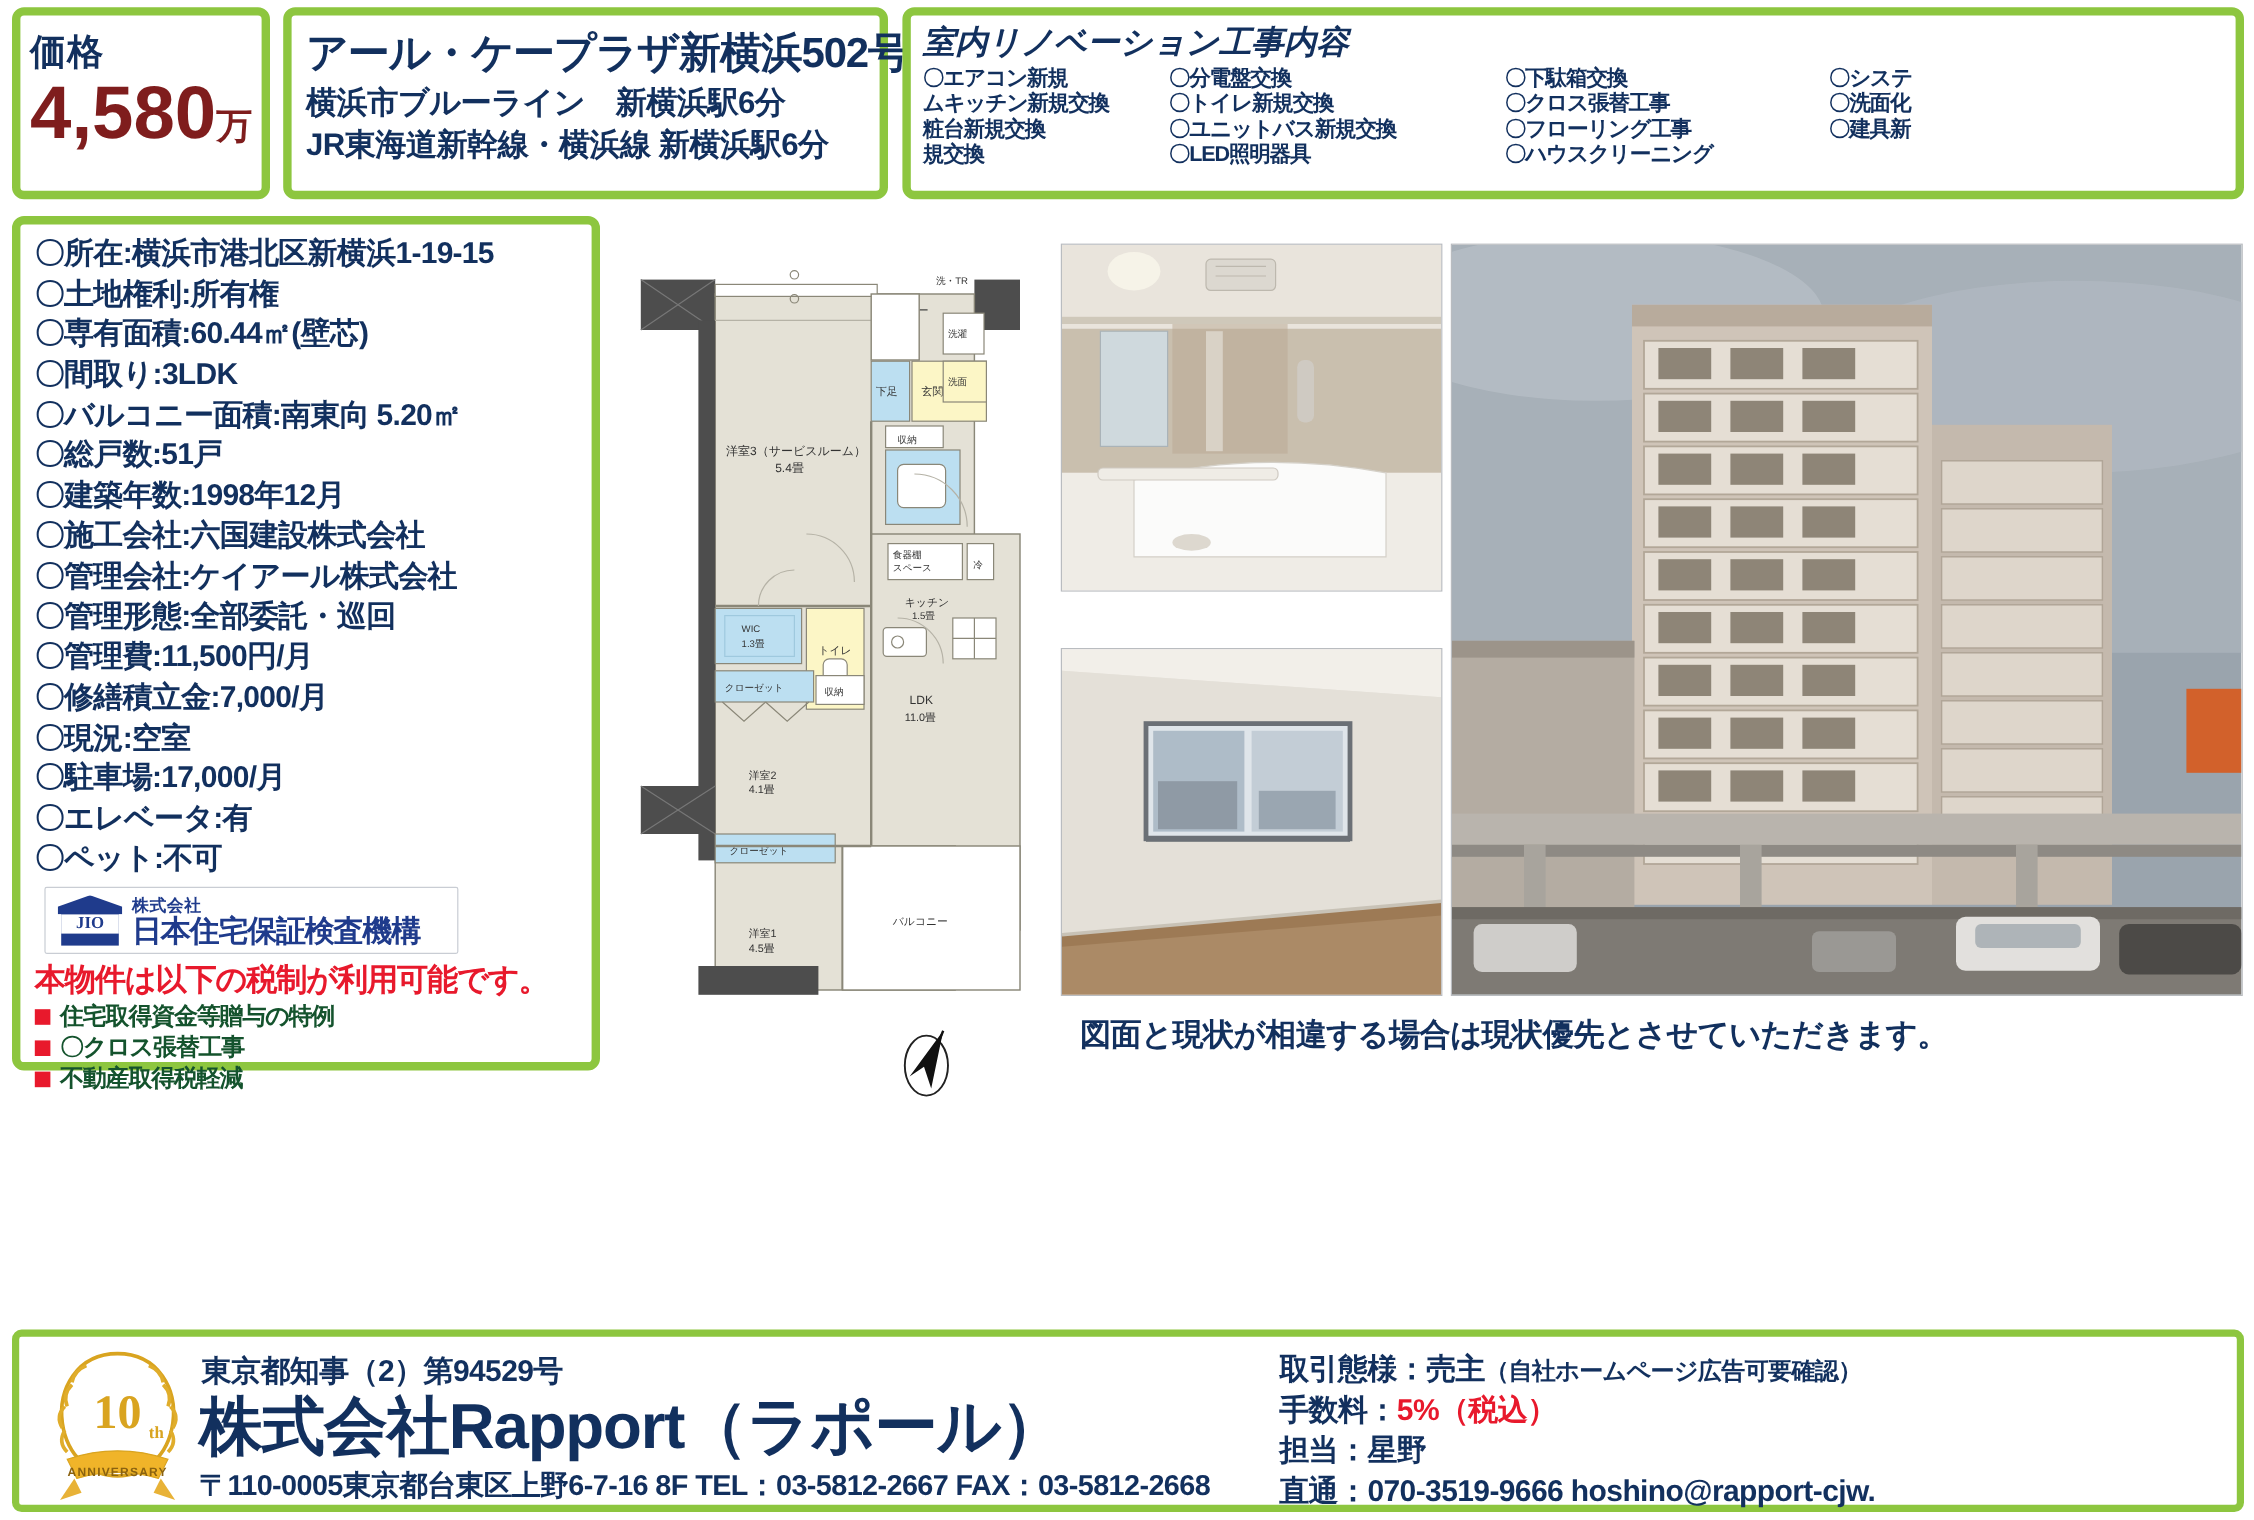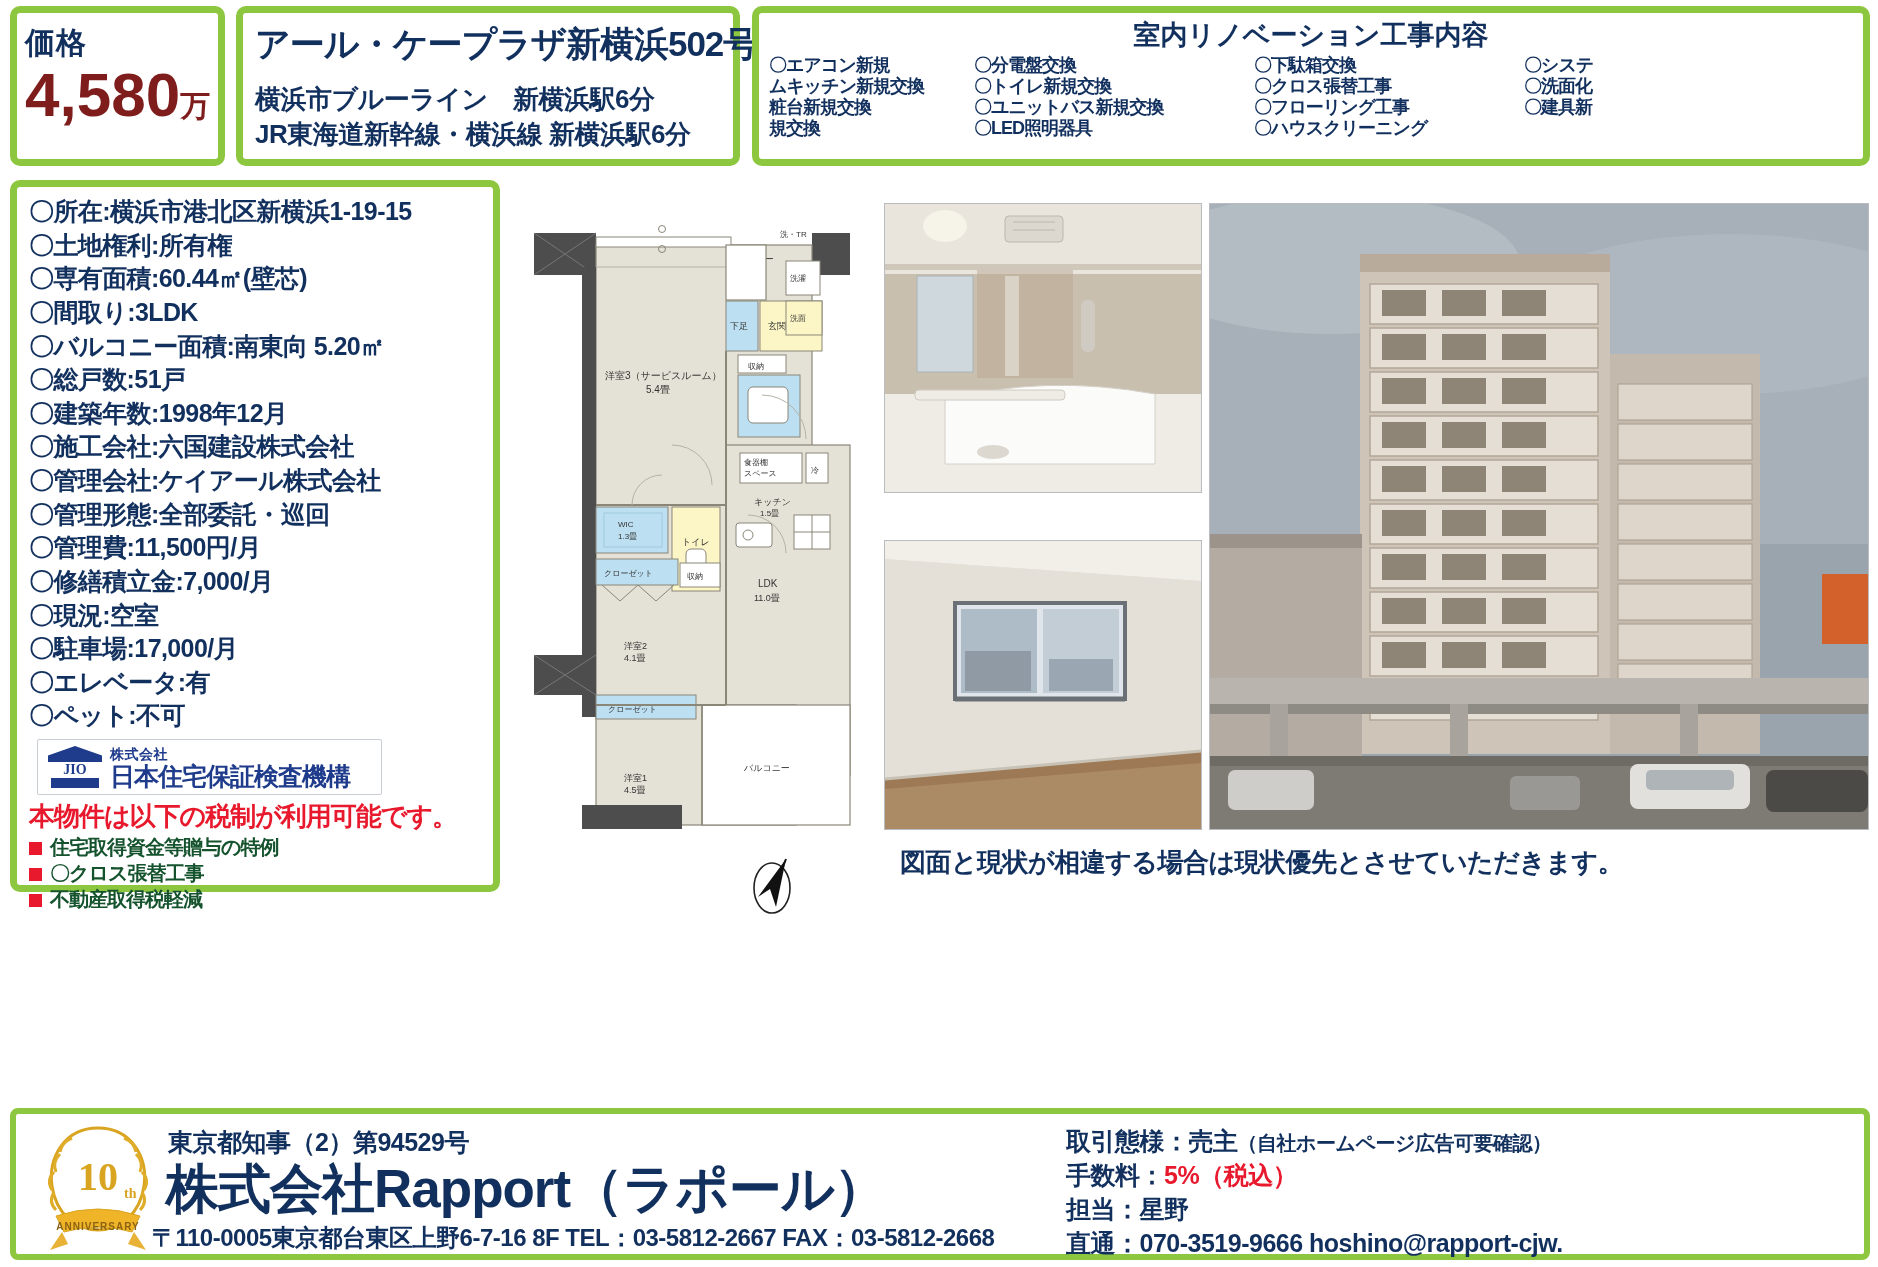--- a/index.html
+++ b/index.html
@@ -19,24 +19,24 @@
 
   
   #price-box { left:10px; top:6px; width:215px; height:160px; padding:10px 8px; }
   #price-label { font-size:30px; font-weight:bold; color:#12305e; letter-spacing:1px; }
   #price-value { font-size:62px; font-weight:bold; color:#7f1d1d; line-height:1; margin-top:0; white-space:nowrap; }
   #price-unit { font-size:30px; font-weight:bold; }
 
   #title-box { left:236px; top:6px; width:504px; height:160px; padding:8px 12px; }
   #bldg-name { font-size:35px; font-weight:bold; color:#12305e; letter-spacing:-1px; white-space:nowrap; }
   .access-line { font-size:26px; font-weight:bold; color:#12305e; letter-spacing:-0.5px; white-space:nowrap; line-height:1.35; }
-  #access-wrap { margin-top:14px; }
+  #access-wrap { }
 
   #reno-box { left:752px; top:6px; width:1118px; height:160px; padding:4px 10px; }
-  #reno-title { text-align:center; font-size:27px; font-weight:bold; color:#12305e; letter-spacing:0px; }
+  #reno-title { font-size:27px; font-weight:bold; color:#12305e; letter-spacing:0px;font-style:italic; }
   #reno-grid { display:grid; grid-template-columns: 205px 280px 270px auto; font-size:18px; font-weight:bold; color:#12305e; line-height:1.17; letter-spacing:-1px; margin-top:2px; }
   .reno-cell { white-space:nowrap; }
 
   
   #detail-box { left:10px; top:180px; width:490px; height:712px; padding:8px 10px 6px 12px; }
   .detail-line { font-size:25px; font-weight:bold; color:#12305e; line-height:1.345; letter-spacing:-0.6px; white-space:nowrap; }
 
   #jio-badge { border:1px solid #c9cdd4; border-radius:2px; margin:6px 2px 4px 8px; width:345px; height:56px; display:flex; align-items:center; padding-left:10px; }
   #jio-mark { width:54px; height:42px; position:relative; flex:0 0 auto; }
   #jio-roof { position:absolute; left:0; top:0; width:54px; height:16px; background:#1f3b8c;
@@ -61,21 +61,21 @@
   .photo { position:absolute; border:1px solid #b9bcc0; overflow:hidden; }
   #photo-bath { left:884px; top:203px; width:318px; height:290px; }
   #photo-room { left:884px; top:540px; width:318px; height:290px; }
   #photo-ext  { left:1209px; top:203px; width:660px; height:627px; }
 
   #disclaimer { position:absolute; left:900px; top:845px; width:970px; font-size:26px; font-weight:bold; color:#12305e; letter-spacing:-0.5px; }
   #footer-box { position:absolute; left:10px; top:1108px; width:1860px; height:152px; border:6px solid #8dc63f; border-radius:8px; background:#fff; }
   #medal { position:absolute; left:22px; top:6px; width:120px; height:130px; }
   #lic-no { position:absolute; left:152px; top:12px; font-size:25px; font-weight:bold; color:#12305e; letter-spacing:-0.5px; }
   #co-name { position:absolute; left:150px; top:40px; font-size:53px; font-weight:bold; color:#12305e; letter-spacing:-1px; white-space:nowrap; }
-  #co-addr { position:absolute; left:136px; top:108px; font-size:24px; font-weight:bold; color:#12305e; letter-spacing:-0.5px; white-space:nowrap;text-align:right; }
+  #co-addr { position:absolute; left:150px; top:108px; font-size:24px; font-weight:bold; color:#12305e; letter-spacing:-0.5px; white-space:nowrap;text-align:right; }
   #deal-col { position:absolute; left:1050px; top:10px; }
   .deal-line { font-size:25px; font-weight:bold; color:#12305e; letter-spacing:-0.5px; line-height:1.36; white-space:nowrap; }
   .red { color:#e8192c; }
   .small-inline { font-size:20px; }
 </style>
 </head>
 <body>
 
 <div class="green-box" id="price-box">
   <div id="price-label">価格</div>

